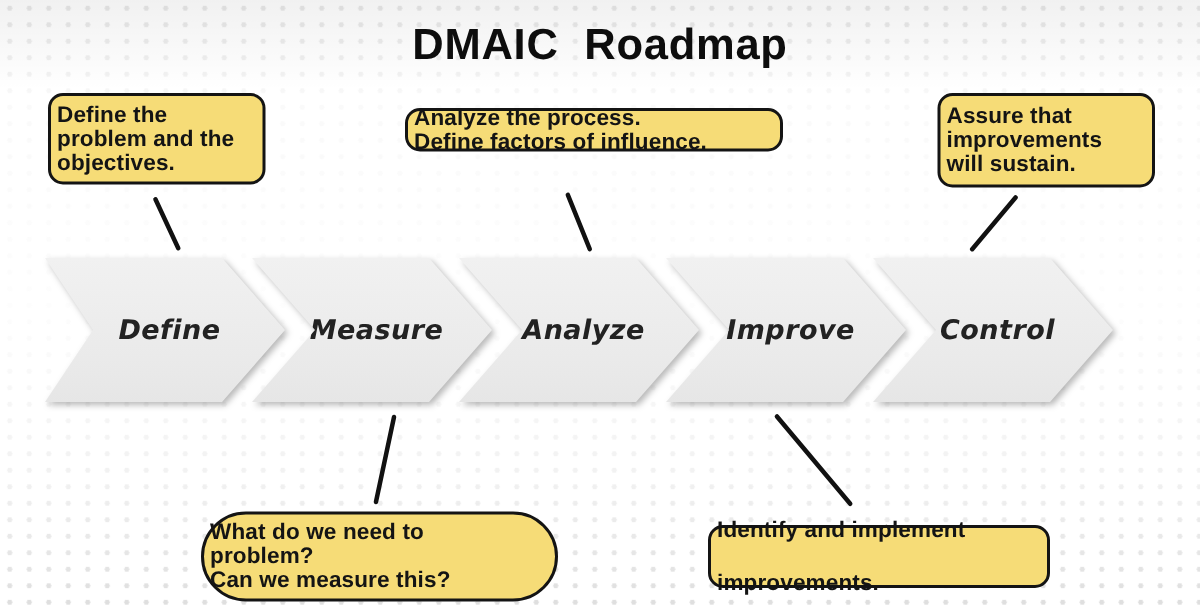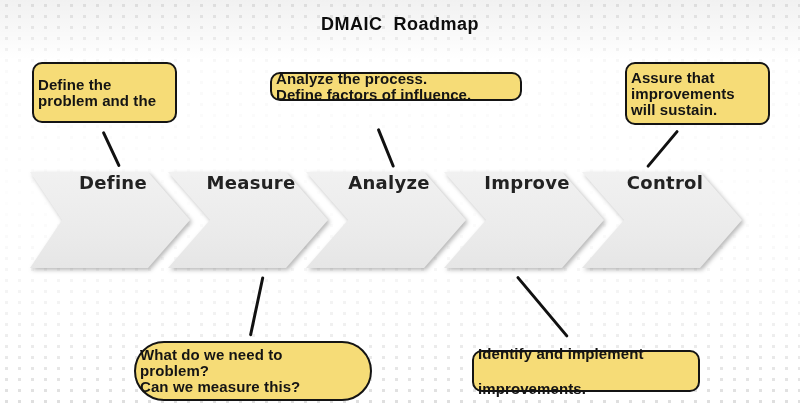--- a/index.html
+++ b/index.html
@@ -11,21 +11,21 @@
   .grad-top{position:absolute;top:0;left:0;right:0;height:60px;
     background:linear-gradient(180deg,rgba(0,0,0,0.055),rgba(0,0,0,0));}
   
   .dots{position:absolute;inset:0;
     background-image:radial-gradient(circle,#d7d7d7 1.6px,rgba(215,215,215,0) 1.8px);
     background-size:13px 11px;
     -webkit-mask-image:linear-gradient(180deg,rgba(0,0,0,.85) 0%,rgba(0,0,0,.14) 16%,rgba(0,0,0,.05) 50%,rgba(0,0,0,.35) 78%,rgba(0,0,0,.85) 100%);
     mask-image:linear-gradient(180deg,rgba(0,0,0,.85) 0%,rgba(0,0,0,.14) 16%,rgba(0,0,0,.05) 50%,rgba(0,0,0,.35) 78%,rgba(0,0,0,.85) 100%);
   }
   .title{position:absolute;top:14px;left:0;width:100%;margin:0;text-align:center;
-    font-weight:700;font-size:18px;color:#0d0d0d;letter-spacing:.5px;white-space:pre;}
+    font-weight:700;font-size:29px;color:#0d0d0d;letter-spacing:.5px;white-space:pre;}
   
   .callout{position:absolute;box-sizing:border-box;background:#f6dc77;
     border:2.5px solid #141414;border-radius:10px;
     display:flex;flex-direction:column;justify-content:center;
     text-align:left;font-weight:700;font-size:15px;line-height:16px;
     color:#141414;letter-spacing:.1px;padding:2px 4px;}
   .co-define {left:32px; top:62px; width:145px;height:61px;}
   .co-analyze{left:270px;top:72px; width:252px;height:29px;}
   .co-assure {left:625px;top:62px; width:145px;height:63px;}
   .co-measure{left:134px;top:341px;width:238px;height:60px;border-radius:30px;}
@@ -37,37 +37,38 @@
   .c3{left:678px;top:129px;width:48px;transform:rotate(130deg);}
   .c4{left:263px;top:275px;width:61px;transform:rotate(102deg);}
   .c5{left:517px;top:275px;width:79px;transform:rotate(50deg);}
   
   .chev-wrap{position:absolute;top:172px;width:160px;height:96px;
     filter:drop-shadow(2px 2px 2px rgba(0,0,0,.28));}
   .cw-0{left:30px;}.cw-1{left:168px;}.cw-2{left:306px;}.cw-3{left:444px;}.cw-4{left:582px;}
   .chev{width:100%;height:100%;
     background:linear-gradient(180deg,#f1f1f1 0%,#eaeaea 70%,#e6e6e6 100%);
     clip-path:polygon(0 0,118px 0,160px 48px,118px 96px,0 96px,42px 48px);
-    display:flex;justify-content:center;}
+    display:flex;align-items:center;justify-content:center;font-style:italic;}
   .notch-shallow{clip-path:polygon(0 0,118px 0,160px 48px,118px 96px,0 96px,32px 48px);}
   .chev-label{font-family:"DejaVu Sans",sans-serif;font-weight:700;font-size:18px;
     color:#222;letter-spacing:.3px;padding-left:6px;}
 </style>
 </head>
 <body>
 
 <div class="stage">
   <div class="grad-top"></div>
   <div class="dots"></div>
 
   <h1 class="title">DMAIC  Roadmap</h1>
 
   <div class="callout co-define">
     <div>Define the</div>
     <div>problem and the</div>
+    <div>objectives.</div>
   </div>
   <div class="callout co-analyze">
     <div>Analyze the process.</div>
     <div>Define factors of influence.</div>
   </div>
   <div class="callout co-assure">
     <div>Assure that</div>
     <div>improvements</div>
     <div>will sustain.</div>
   </div>

